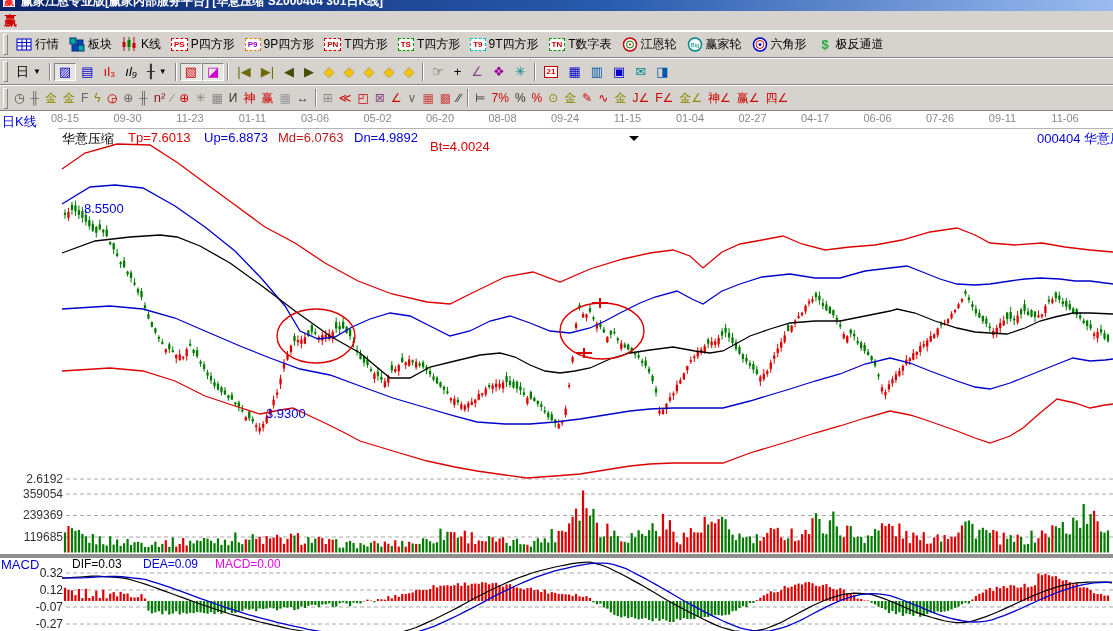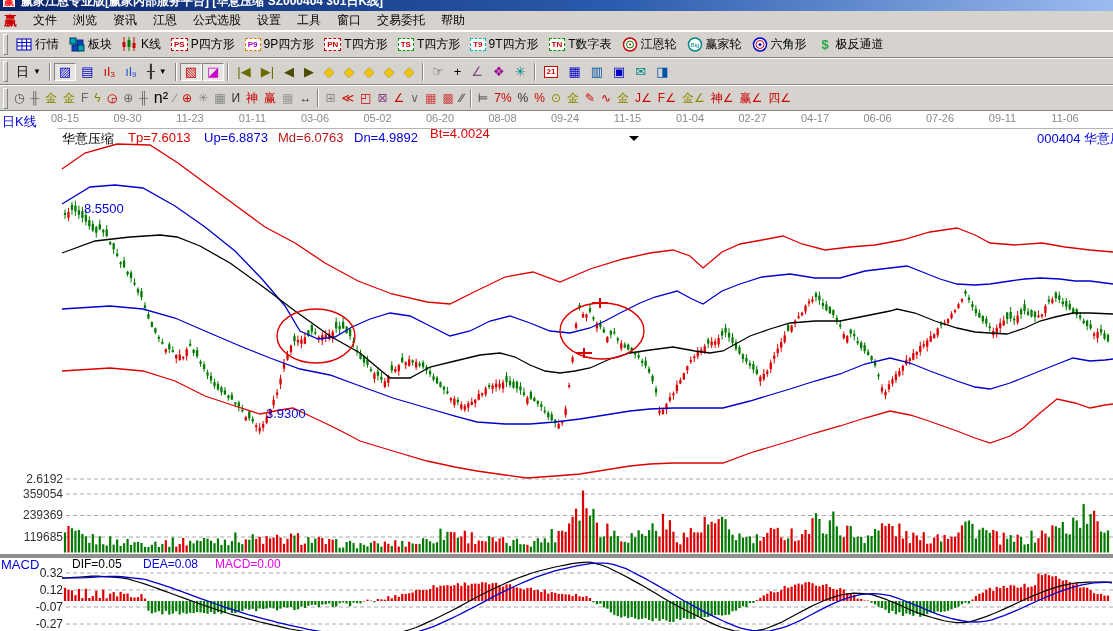--- a/index.html
+++ b/index.html
@@ -38,21 +38,20 @@
 
 <div class="titlebar">
   <div class="tt">
     <span class="applogo">赢</span>
     <span>赢家江恩专业版[赢家内部服务平台]    [华意压缩 SZ000404 301日K线]</span>
   </div>
 </div>
 
 <div class="menubar">
   <span class="menulogo">赢</span>
-  <span id="menu-items"><span class="menu-item">文件</span><span class="menu-item">浏览</span><span class="menu-item">资讯</span><span class="menu-item">江恩</span><span class="menu-item">公式选股</span><span class="menu-item">设置</span><span class="menu-item">工具</span><span class="menu-item">窗口</span><span class="menu-item">交易委托</span><span class="menu-item">帮助</span></span>
 </div>
 
 <div class="toolbar tb1" id="toolbar-main">
     <span class="handle"></span>
     <span class="tbtn">
       <svg width="16" height="15" viewBox="0 0 16 15">
         <rect x="1" y="2" width="14" height="11" fill="#fff" stroke="#0000cc"></rect>
         <line x1="1" y1="5.5" x2="15" y2="5.5" stroke="#0000cc"></line>
         <line x1="1" y1="9" x2="15" y2="9" stroke="#0000cc"></line>
         <line x1="6" y1="2" x2="6" y2="13" stroke="#0000cc"></line>
@@ -144,21 +143,21 @@
     <span class="tbtn pressed">
       <span class="glyph" style="color: rgb(0, 0, 204);">▨</span>
     </span>
     <span class="tbtn">
       <span class="glyph" style="color: rgb(0, 0, 204);">▤</span>
     </span>
     <span class="tbtn">
       <span class="glyph" style="color: rgb(204, 0, 0);">ıl₃</span>
     </span>
     <span class="tbtn">
-      <span class="glyph" style="color: #1d4ed8;">ıl₉</span>
+      <span class="glyph" style="color: #000000; font-style: italic;">ıl₉</span>
     </span>
     <span class="tbtn">
       <span class="glyph" style="color: rgb(51, 51, 51);">╂</span>
       <span class="dropdown-arrow">▼</span>
     </span>
     <span class="sep"></span>
     <span class="tbtn pressed">
       <span class="glyph" style="color: rgb(204, 0, 0);">▧</span>
     </span>
     <span class="tbtn pressed">
@@ -251,21 +250,21 @@
     <span class="tbtn" style="padding: 0px 2px;">
       <span class="glyph" style="color: rgb(204, 0, 0); font-size: 12px;">◶</span>
     </span>
     <span class="tbtn" style="padding: 0px 2px;">
       <span class="glyph" style="color: rgb(102, 102, 102); font-size: 12px;">⊕</span>
     </span>
     <span class="tbtn" style="padding: 0px 2px;">
       <span class="glyph" style="color: rgb(102, 102, 102); font-size: 12px;">╫</span>
     </span>
     <span class="tbtn" style="padding: 0px 2px;">
-      <span class="glyph" style="color: #000000; font-size: 16px;">n²</span>
+      <span class="glyph" style="color: #7f1d1d; font-size: 13px;">n²</span>
     </span>
     <span class="tbtn" style="padding: 0px 2px;">
       <span class="glyph" style="color: rgb(136, 136, 136); font-size: 12px;">∕</span>
     </span>
     <span class="tbtn" style="padding: 0px 2px;">
       <span class="glyph" style="color: rgb(204, 0, 0); font-size: 12px;">⊕</span>
     </span>
     <span class="tbtn" style="padding: 0px 2px;">
       <span class="glyph" style="color: rgb(136, 136, 136); font-size: 12px;">✳</span>
     </span>
@@ -1634,23 +1633,23 @@
       <text x="63" y="610" font-size="12" fill="#222" text-anchor="end">-0.07</text>
       <text x="63" y="627" font-size="12" fill="#222" text-anchor="end">-0.27</text>
     </svg>
   <div class="ovl" id="pane-label">日K线</div>
   <div id="legend-row">
     <span class="lg" style="left: 62px; top: 19px; color: rgb(0, 0, 0);">华意压缩</span>
     <span class="lg" style="left: 128px; top: 19px; color: rgb(221, 0, 0);">Tp=7.6013</span>
     <span class="lg" style="left: 204px; top: 19px; color: rgb(0, 0, 221);">Up=6.8873</span>
     <span class="lg" style="left: 278px; top: 19px; color: #b91c1c;">Md=6.0763</span>
     <span class="lg" style="left: 354px; top: 19px; color: rgb(0, 0, 221);">Dn=4.9892</span>
-    <span class="lg" style="left: 430px; top: 15px; color: rgb(221, 0, 0);">Bt=4.0024</span>
+    <span class="lg" style="left: 430px; top: 28px; color: rgb(221, 0, 0);">Bt=4.0024</span>
   </div>
   <div class="ovl" id="stock-label">000404 华意压缩</div>
   <div id="vsep"></div>
   <div class="ovl" id="macd-label">MACD</div>
   <div id="macd-legend">
-    <span class="mlg" style="left: 72px; top: 446px; color: rgb(0, 0, 0);">DIF=0.05</span>
-    <span class="mlg" style="left: 143px; top: 446px; color: rgb(0, 0, 221);">DEA=0.08</span>
+    <span class="mlg" style="left: 72px; top: 446px; color: rgb(0, 0, 0);">DIF=0.03</span>
+    <span class="mlg" style="left: 143px; top: 446px; color: rgb(0, 0, 221);">DEA=0.09</span>
     <span class="mlg" style="left: 215px; top: 446px; color: rgb(238, 0, 238);">MACD=0.00</span>
   </div>
 </div>
 
 </body></html>

